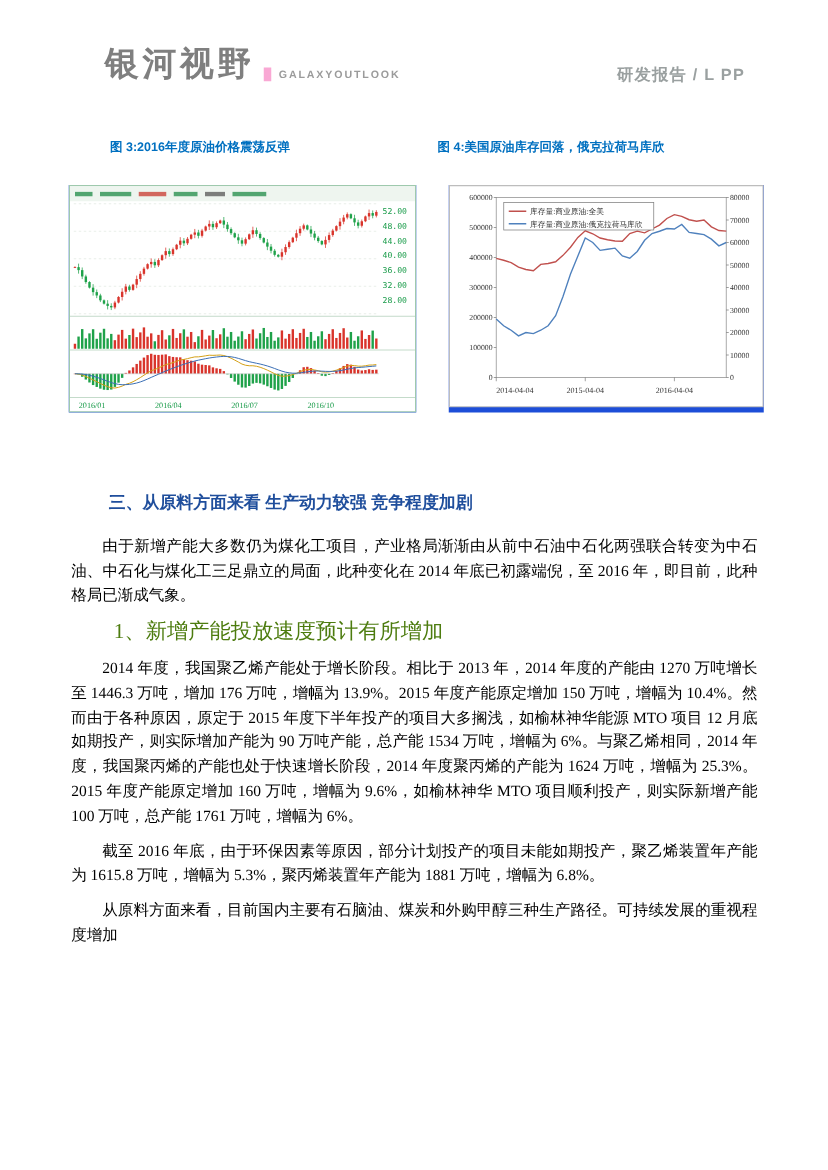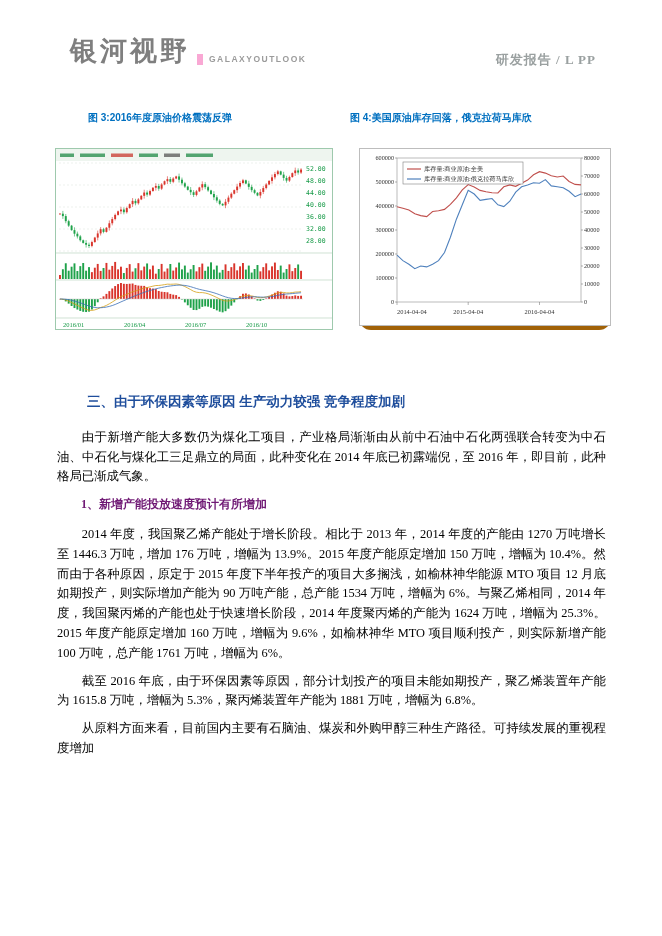--- a/index.html
+++ b/index.html
@@ -1,50 +1,50 @@
 <!DOCTYPE html>
 <html><head>
 <meta charset="utf-8">
 <style>
   html,body { margin:0; padding:0; background:#ffffff; }
   .page { position:relative; width:662px; height:936px; background:#ffffff; overflow:hidden;
           font-family:"Liberation Serif","DejaVu Serif",serif; }
 
   
-  .hdr { position:absolute; top:38px; left:70px; right:66px; display:flex;
+  .hdr { position:absolute; top:38px; left:84px; right:66px; display:flex;
          justify-content:space-between; align-items:flex-start; }
   .logo { display:flex; align-items:flex-start; gap:7px; }
   .logo-cn { font-family:"Liberation Sans","DejaVu Sans",sans-serif; font-weight:bold;
              font-size:27px; color:#7f7f7f; letter-spacing:3px; line-height:1; }
   .logo-en { display:flex; flex-direction:row; font-family:"Liberation Sans",sans-serif;
              font-size:8.5px; font-weight:bold; color:#9b9b9b; letter-spacing:1.5px;
              line-height:1.25; margin-top:16px; border-left:6px solid #f9a8d4; padding-left:6px; }
-  .report-label { font-family:Liberation Serif, serif; font-size:13px; font-weight:bold;
+  .report-label { font-family:Liberation Sans, sans-serif; font-size:13px; font-weight:bold;
                   color:#9aa0a0; margin-top:13px; letter-spacing:1px; }
 
   
   .cap { position:absolute; font-family:"Liberation Sans",sans-serif; font-size:10px;
          font-weight:bold; color:#0070C0; white-space:nowrap; }
   .cap-left  { top:111px; left:88px; }
   .cap-right { top:111px; left:350px; }
 
   
   .charts { position:absolute; top:148px; left:55px; display:flex; gap:26px; }
-  .chart-box { background:#a16207;border-radius:12px; }
+  .chart-box { background:#1d4ed8; }
   svg { display:block; }
 
   .source { position:absolute; top:353px; left:58px; font-size:10px; color:#3d3d3d; }
 
   
   .content { position:absolute; top:392px; left:57px; width:549px; font-size:12.4px;
              line-height:19.8px; text-align:justify; color:#000; }
   .sec { font-family:"Liberation Sans","DejaVu Sans",sans-serif; font-size:13.5px;
          font-weight:bold; color:#1f4e9c; margin:0 0 16px 30px; }
   .content p { margin:0 0 8px 0; text-indent:2em; }
-  .sub { font-size:12px; font-weight:bold; color:#701a75; margin:4px 0 10px 0;
+  .sub { font-size:17px; font-weight:normal; color:#4d7c0f; margin:4px 0 10px 0;
          text-indent:2em; }
 </style>
 </head>
 <body>
 
 <div class="page">
 
   <header class="hdr">
     <div class="logo">
       <span class="logo-cn">银河视野</span>
@@ -478,21 +478,21 @@
           <line x1="48" y1="21" x2="62" y2="21" stroke="#c0504d" stroke-width="1.2"></line>
           <text x="65" y="23.3" font-size="6.2" fill="#333">库存量:商业原油:全美</text>
           <line x1="48" y1="31" x2="62" y2="31" stroke="#4f81bd" stroke-width="1.2"></line>
           <text x="65" y="33.3" font-size="6.2" fill="#333">库存量:商业原油:俄克拉荷马库欣</text>
         </svg>
     </div>
   </div>
 
 
   <div class="content">
-    <h2 class="sec">三、由于环保因素等原因 生产动力较强 竞争程度加剧</h2>
+    <h2 class="sec">三、从原料方面来看 生产动力较强 竞争程度加剧</h2>
     <p>由于新增产能大多数仍为煤化工项目，产业格局渐渐由从前中石油中石化两强联合转变为中石油、中石化与煤化工三足鼎立的局面，此种变化在 2014 年底已初露端倪，至 2016 年，即目前，此种格局已渐成气象。</p>
     <h3 class="sub">1、新增产能投放速度预计有所增加</h3>
     <p>2014 年度，我国聚乙烯产能处于增长阶段。相比于 2013 年，2014 年度的产能由 1270 万吨增长至 1446.3 万吨，增加 176 万吨，增幅为 13.9%。2015 年度产能原定增加 150 万吨，增幅为 10.4%。然而由于各种原因，原定于 2015 年度下半年投产的项目大多搁浅，如榆林神华能源 MTO 项目 12 月底如期投产，则实际增加产能为 90 万吨产能，总产能 1534 万吨，增幅为 6%。与聚乙烯相同，2014 年度，我国聚丙烯的产能也处于快速增长阶段，2014 年度聚丙烯的产能为 1624 万吨，增幅为 25.3%。2015 年度产能原定增加 160 万吨，增幅为 9.6%，如榆林神华 MTO 项目顺利投产，则实际新增产能 100 万吨，总产能 1761 万吨，增幅为 6%。</p>
     <p>截至 2016 年底，由于环保因素等原因，部分计划投产的项目未能如期投产，聚乙烯装置年产能为 1615.8 万吨，增幅为 5.3%，聚丙烯装置年产能为 1881 万吨，增幅为 6.8%。</p>
     <p>从原料方面来看，目前国内主要有石脑油、煤炭和外购甲醇三种生产路径。可持续发展的重视程度增加</p>
   </div>
 
 </div>
 
 </body></html>

